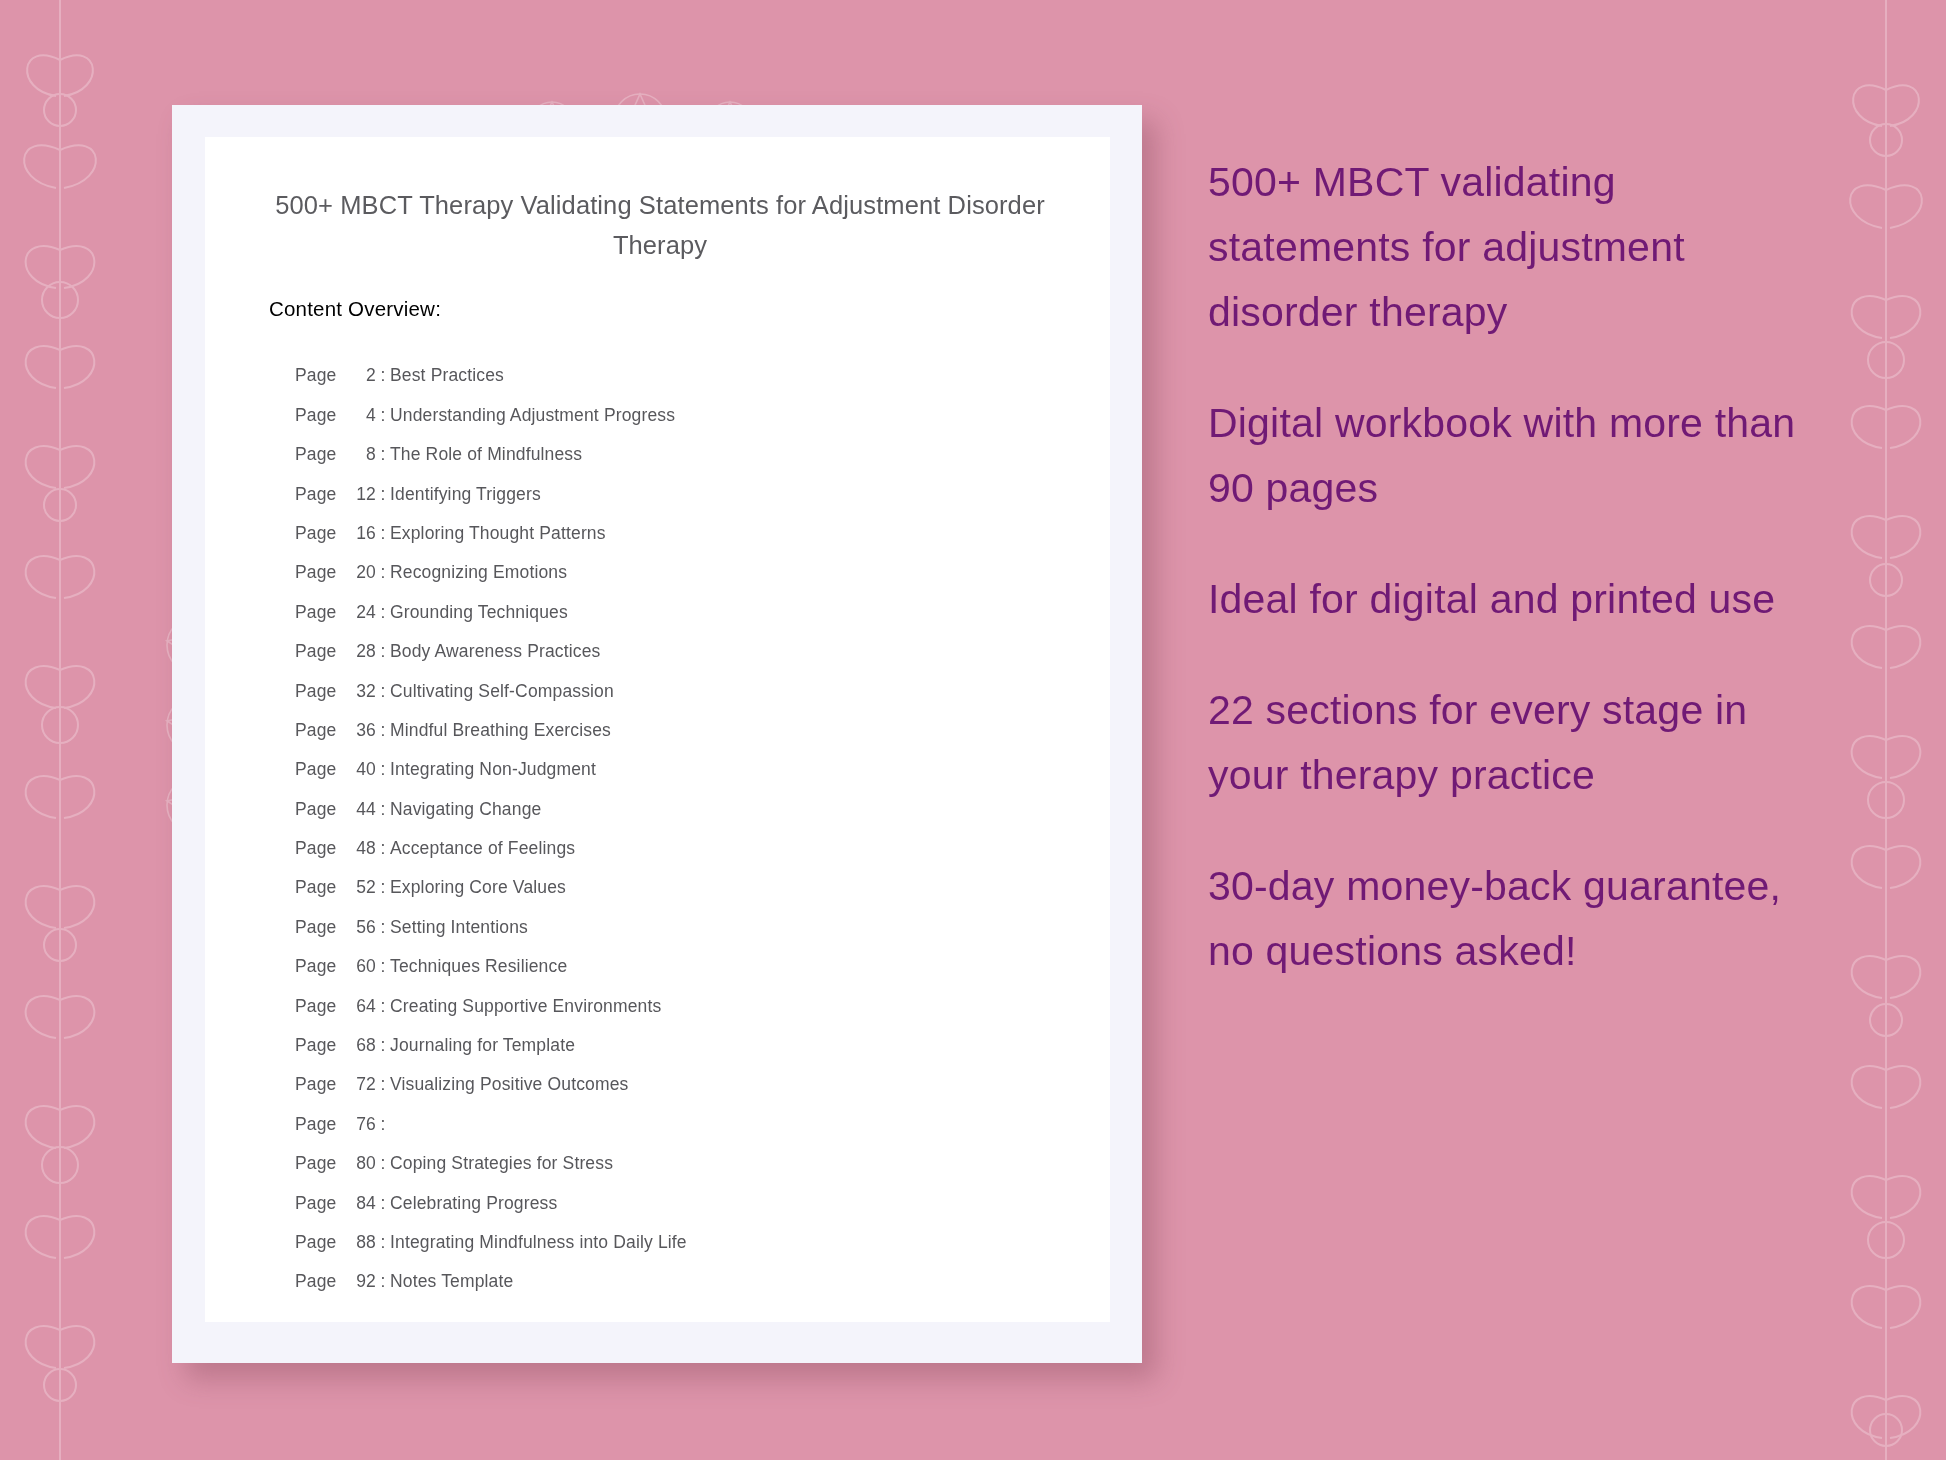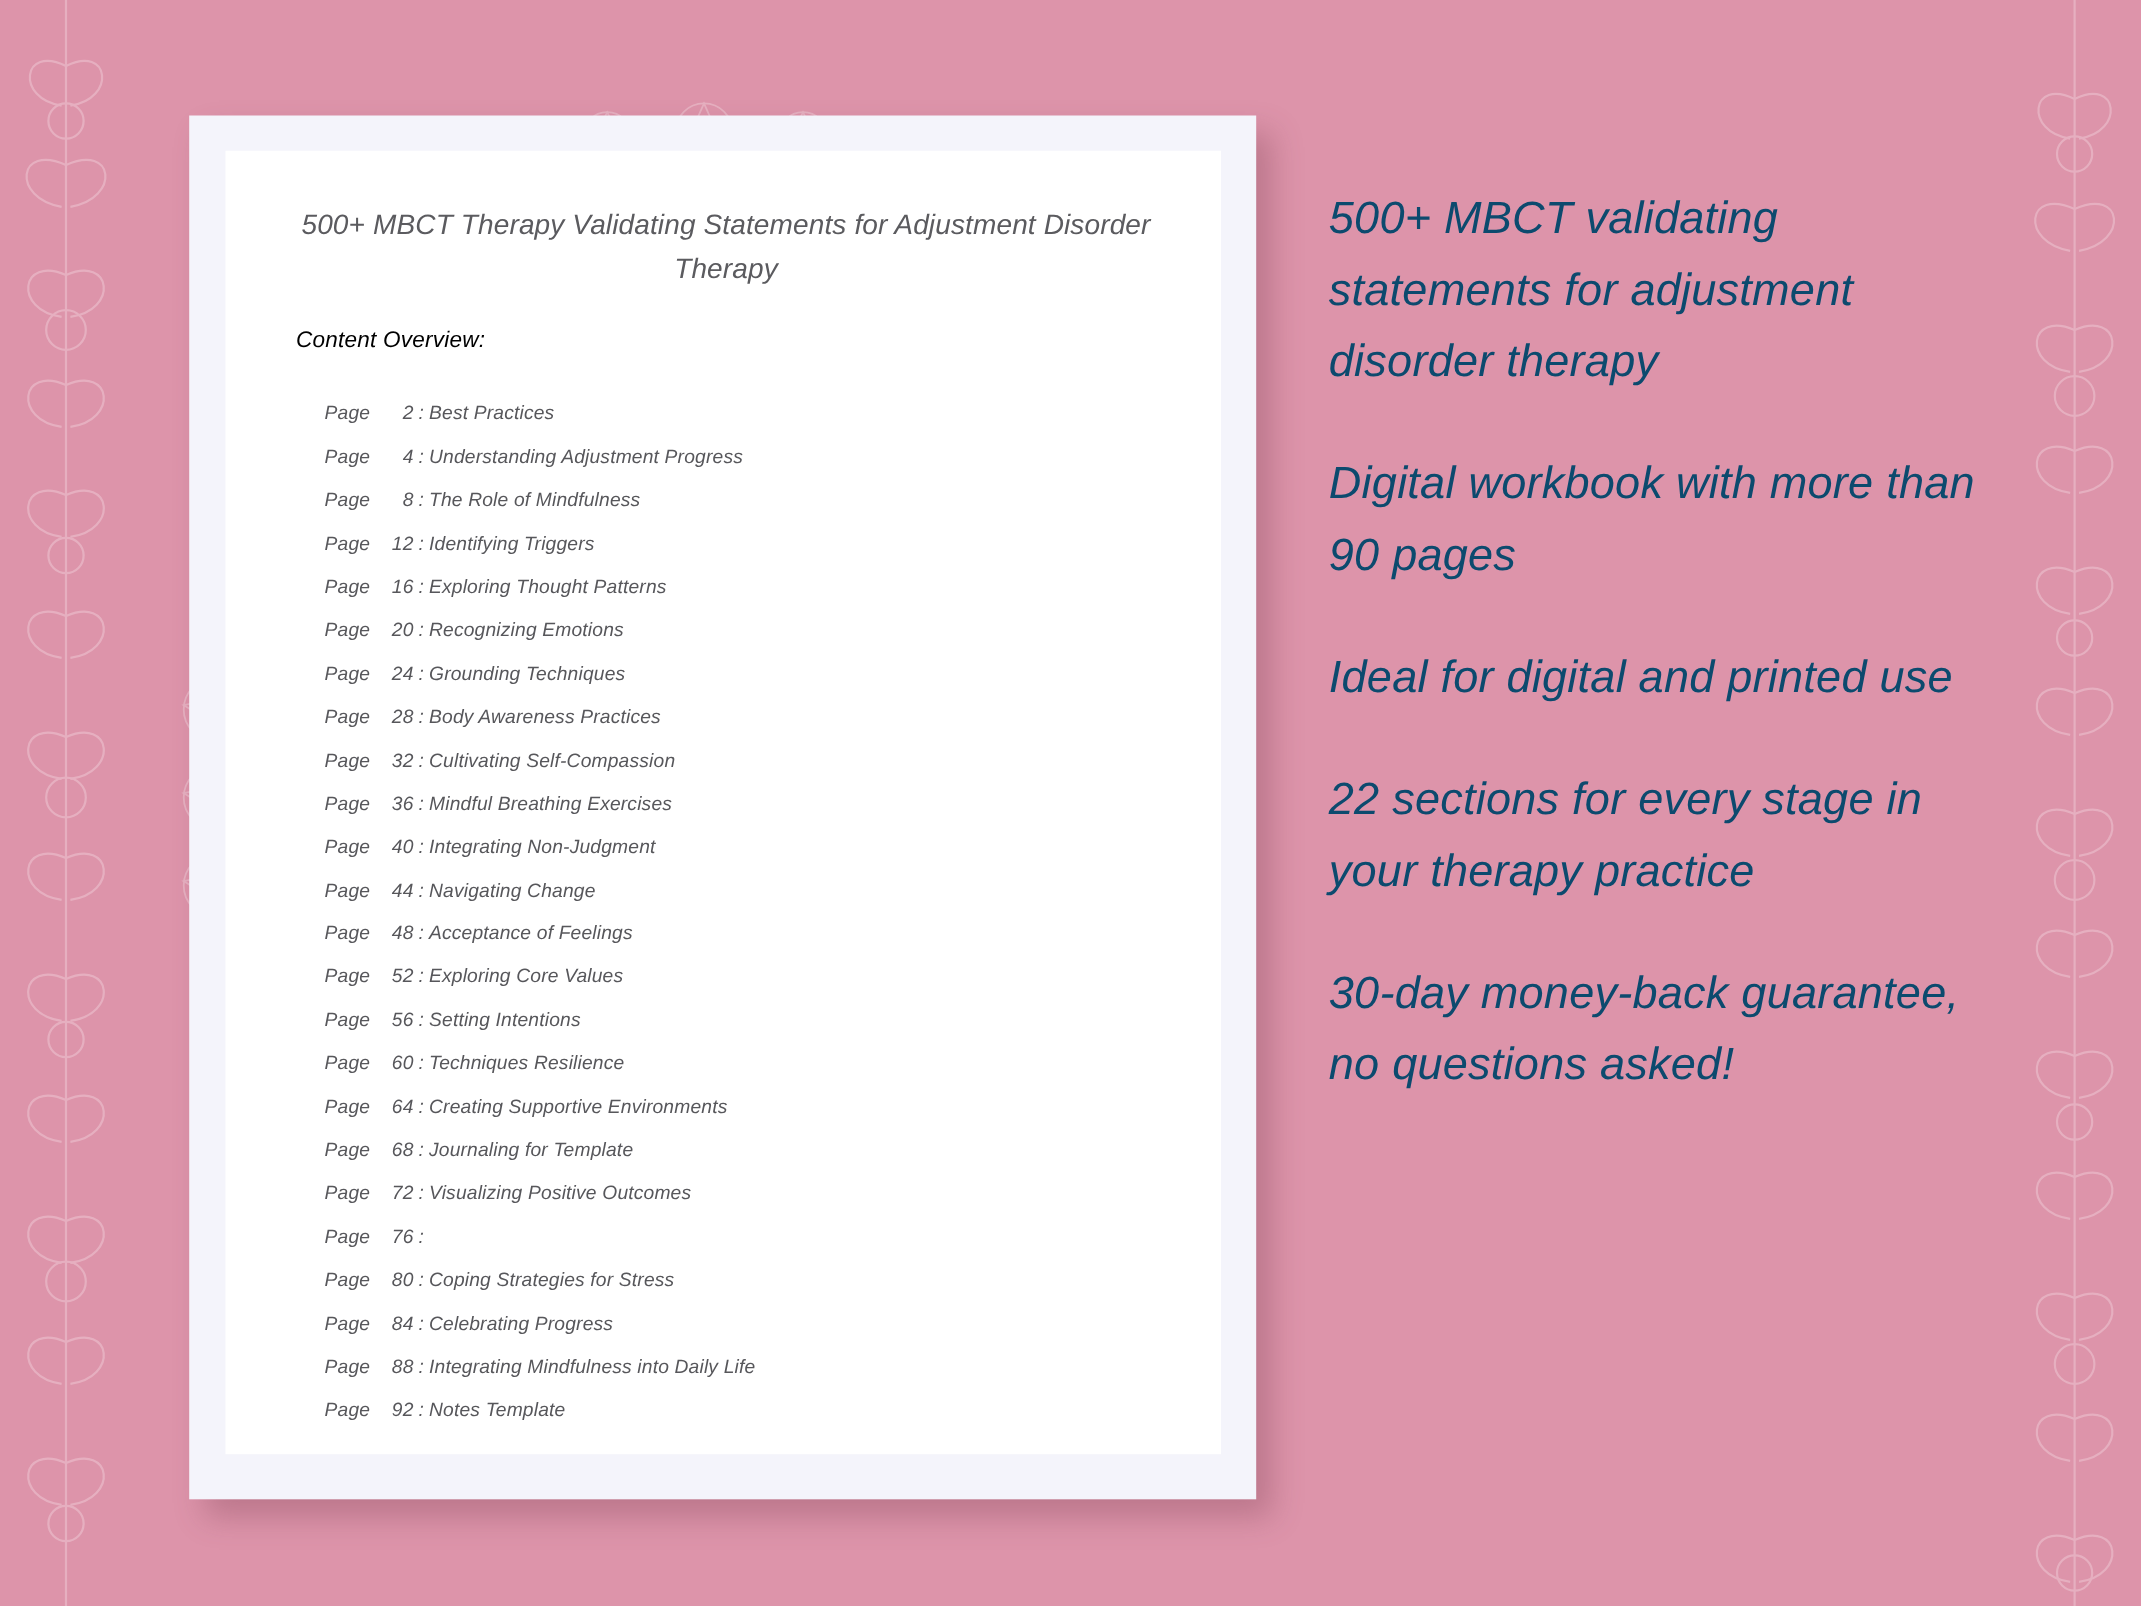--- a/index.html
+++ b/index.html
@@ -14,21 +14,20 @@
     background: #dd94aa;
   }
 
   
   .stage {
     position: relative;
     width: 1946px;
     height: 1460px;
     background: #dd94aa;
     overflow: hidden;
-    font-style: italic;
   }
 
   
   .floral-band {
     position: absolute;
     top: 0;
     height: 1460px;
     width: 120px;
     opacity: 0.30;
     pointer-events: none;
@@ -115,23 +114,23 @@
     text-align: center;
   }
   .toc-row .pg-title {
     flex: 1 1 auto;
   }
 
   
   .copy {
     position: absolute;
     left: 1208px;
-    top: 166px;
+    top: 150px;
     width: 600px;
-    color: #0c4a6e;
+    color: #701a75;
   }
   .copy p {
     margin: 0 0 46px 0;
     font-size: 41px;
     line-height: 65px;
     font-weight: 400;
     letter-spacing: 0.2px;
   }
   .copy p:last-child { margin-bottom: 0; }
 </style>

